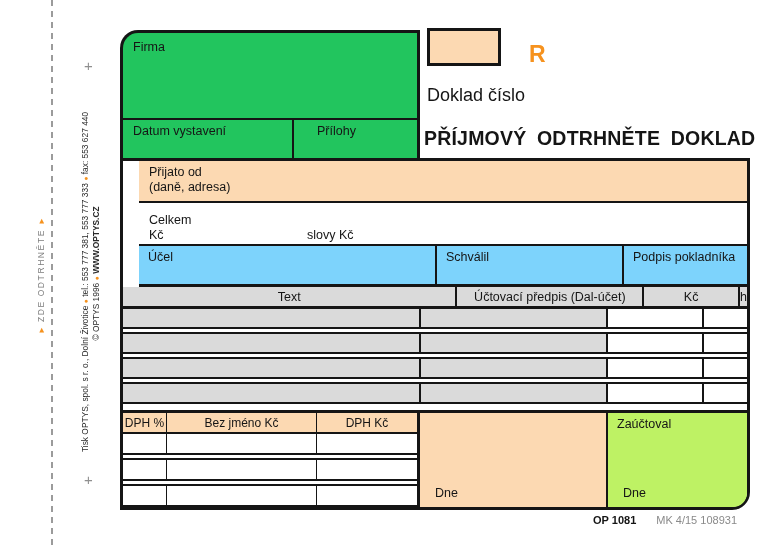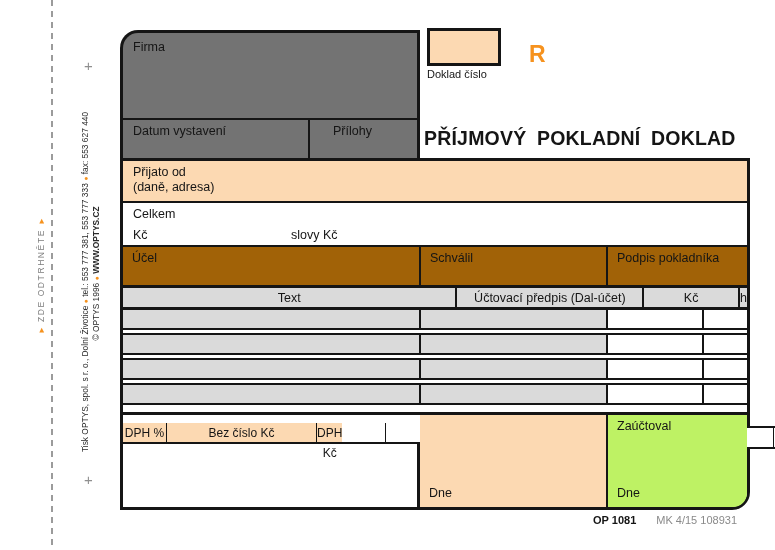--- a/index.html
+++ b/index.html
@@ -24,53 +24,53 @@
     transform:rotate(-90deg);transform-origin:0 0;
     font-size:8.4px;line-height:11px;color:#2a2a2a;white-space:nowrap;
   }
   .print-info .l2{text-align:center;}
   .print-info .dot{color:#f6921e;font-size:7px;}
   .print-info .web{font-weight:bold;}
   .plus{position:absolute;color:#8f8f8f;font-size:15px;font-weight:400;}
   
   .firma-box{
     position:absolute;left:120px;top:30px;width:300px;height:128px;
-    background:#737373;border:3px solid #151515;border-bottom:none;
+    background:#22c55e;border:3px solid #151515;border-bottom:none;
     border-radius:18px 0 0 0;box-sizing:border-box;
   }
   .firma-label{position:absolute;left:10px;top:7px;font-size:12.5px;}
   .firma-bottom{
     position:absolute;left:0;right:0;bottom:0;height:38px;
     border-top:2px solid #151515;display:flex;
   }
-  .cell-datum{width:159px;border-right:2px solid #151515;padding:4px 16px 0 10px;font-size:12.5px;}
+  .cell-datum{width:159px;border-right:2px solid #151515;padding:4px 0 0 10px;font-size:12.5px;}
   .cell-prilohy{flex:1;padding:4px 0 0 23px;font-size:12.5px;}
   .doklad-box{
     position:absolute;left:427px;top:28px;width:74px;height:38px;
     background:#fcd9b2;border:3px solid #151515;box-sizing:border-box;
   }
-  .doklad-label{position:absolute;left:427px;top:68px;font-size:11px;}
+  .doklad-label{position:absolute;left:427px;top:85px;font-size:18px;}
   .r-mark{position:absolute;left:529px;top:41px;font-size:23px;font-weight:bold;color:#f6921e;}
   .doc-title{
     position:absolute;left:424px;top:127px;width:326px;
     font-size:19.5px;font-weight:bold;letter-spacing:.2px;word-spacing:5px;white-space:nowrap;
   }
   
   .main{
     position:absolute;left:120px;top:158px;width:630px;height:352px;
     border:3px solid #151515;border-radius:0 0 18px 0;box-sizing:border-box;
     background:#fff;display:flex;flex-direction:column;
   }
-  .band{box-sizing:border-box;font-size:12.5px;}
+  .band{box-sizing:border-box;font-size:12.5px;margin-left:16px;}
   .band-prijato{height:42px;background:#fcd9b2;border-bottom:2px solid #151515;padding:4px 0 0 10px;line-height:15px;}
   .band-celkem{height:44px;background:#fff;border-bottom:2px solid #151515;position:relative;}
-  .band-celkem .celkem{position:absolute;left:10px;top:4px;}
+  .band-celkem .celkem{position:absolute;left:10px;top:10px;}
   .band-celkem .kc{position:absolute;left:10px;top:25px;}
   .band-celkem .slovy{position:absolute;left:168px;top:25px;}
-  .band-ucel{height:41px;background:#a16207;border-bottom:3px solid #151515;display:flex;}
+  .band-ucel{height:41px;background:#7dd3fc;border-bottom:3px solid #151515;display:flex;}
   .band-ucel>div{padding:4px 0 0 9px;box-sizing:border-box;}
   .c-ucel{width:298px;border-right:2px solid #151515;}
   .c-schvalil{width:187px;border-right:2px solid #151515;}
   .c-podpis{flex:1;border-radius:12px;}
   
   .acct{height:124px;box-sizing:border-box;}
   .thead{display:flex;height:22px;background:#dadada;border-bottom:3px solid #151515;
          font-size:12.5px;text-align:center;line-height:21px;box-sizing:border-box;}
   .thead>div{box-sizing:border-box;}
   .th-text{width:335px;border-right:2px solid #151515;}
@@ -79,38 +79,38 @@
   .th-h{flex:1;}
   .trow{display:flex;height:20px;border-bottom:2px solid #151515;box-sizing:border-box;}
   .trow + .trow{margin-top:3px;border-top:2px solid #151515;height:22px;}
   .trow>div{box-sizing:border-box;}
   .td-text{width:298px;border-right:2px solid #151515;background:#dadada;}
   .td-uct{width:187px;border-right:2px solid #151515;background:#dadada;}
   .td-kc{width:96px;border-right:2px solid #151515;background:#fff;}
   .td-h{flex:1;background:#fff;}
   
   .bottom{flex:1;border-top:3px solid #151515;display:flex;box-sizing:border-box;}
-  .vat{width:297px;border-right:3px solid #151515;display:flex;flex-direction:row;box-sizing:border-box;margin-top:8px;}
+  .vat{width:297px;border-right:3px solid #151515;display:flex;flex-direction:column;box-sizing:border-box;}
   .vat-head{height:21px;background:#fcd9b2;border-bottom:2px solid #151515;display:flex;
             font-size:12px;text-align:center;line-height:20px;box-sizing:border-box;}
   .vat-head>div{box-sizing:border-box;}
   .vh-pct{width:44px;border-right:1.5px solid #151515;}
   .vh-bez{width:150px;border-right:1.5px solid #151515;}
   .vh-dph{flex:1;}
   .vat-row{height:21px;border-bottom:2px solid #151515;display:flex;box-sizing:border-box;background:#fff;}
   .vat-row + .vat-row{margin-top:3px;border-top:2px solid #151515;height:23px;}
   .vat-row>div{box-sizing:border-box;}
   .vr-pct{width:44px;border-right:1.5px solid #151515;}
   .vr-bez{width:150px;border-right:1.5px solid #151515;}
   .vr-dph{flex:1;}
   .prevzal{width:188px;border-right:2.5px solid #151515;background:#fcd9b2;position:relative;
            padding:4px 0 0 9px;font-size:12.5px;box-sizing:border-box;}
   .zauctoval{flex:1;background:#bef264;position:relative;padding:4px 0 0 9px;
              font-size:12.5px;border-radius:0 0 14px 0;box-sizing:border-box;}
-  .dne{position:absolute;left:9px;bottom:7px;}
+  .dne{position:absolute;left:15px;bottom:7px;}
   
   .imprint{position:absolute;right:38px;top:514px;font-size:11px;}
   .imprint .code{font-weight:bold;}
   .imprint .info{color:#8a8a8a;padding-left:20px;}
 </style>
 </head>
 <body>
 
 <div class="perforation"></div>
 <div class="tear-label"><span class="arrow">►</span>
@@ -139,21 +139,21 @@
   <div class="firma-label">Firma</div>
   <div class="firma-bottom">
     <div class="cell-datum">Datum vystavení</div>
     <div class="cell-prilohy">Přílohy</div>
   </div>
 </div>
 
 <div class="doklad-box"></div>
 <div class="doklad-label">Doklad číslo</div>
 <div class="r-mark">R</div>
-<div class="doc-title">PŘÍJMOVÝ POKLADNÍ DOKLAD</div>
+<div class="doc-title">PŘÍJMOVÝ ODTRHNĚTE DOKLAD</div>
 
 <div class="main">
 
   <div class="band band-prijato">
     <div>Přijato od</div>
     <div>(daně, adresa)</div>
   </div>
 
   <div class="band band-celkem">
     <span class="celkem">Celkem</span>
@@ -197,21 +197,21 @@
       <div class="td-uct"></div>
       <div class="td-kc"></div>
       <div class="td-h"></div>
     </div>
   </div>
 
   <div class="bottom">
     <div class="vat">
       <div class="vat-head">
         <div class="vh-pct">DPH %</div>
-        <div class="vh-bez">Bez číslo Kč</div>
+        <div class="vh-bez">Bez jméno Kč</div>
         <div class="vh-dph">DPH Kč</div>
       </div>
       <div class="vat-row">
         <div class="vr-pct"></div>
         <div class="vr-bez"></div>
         <div class="vr-dph"></div>
       </div>
       <div class="vat-row">
         <div class="vr-pct"></div>
         <div class="vr-bez"></div>

